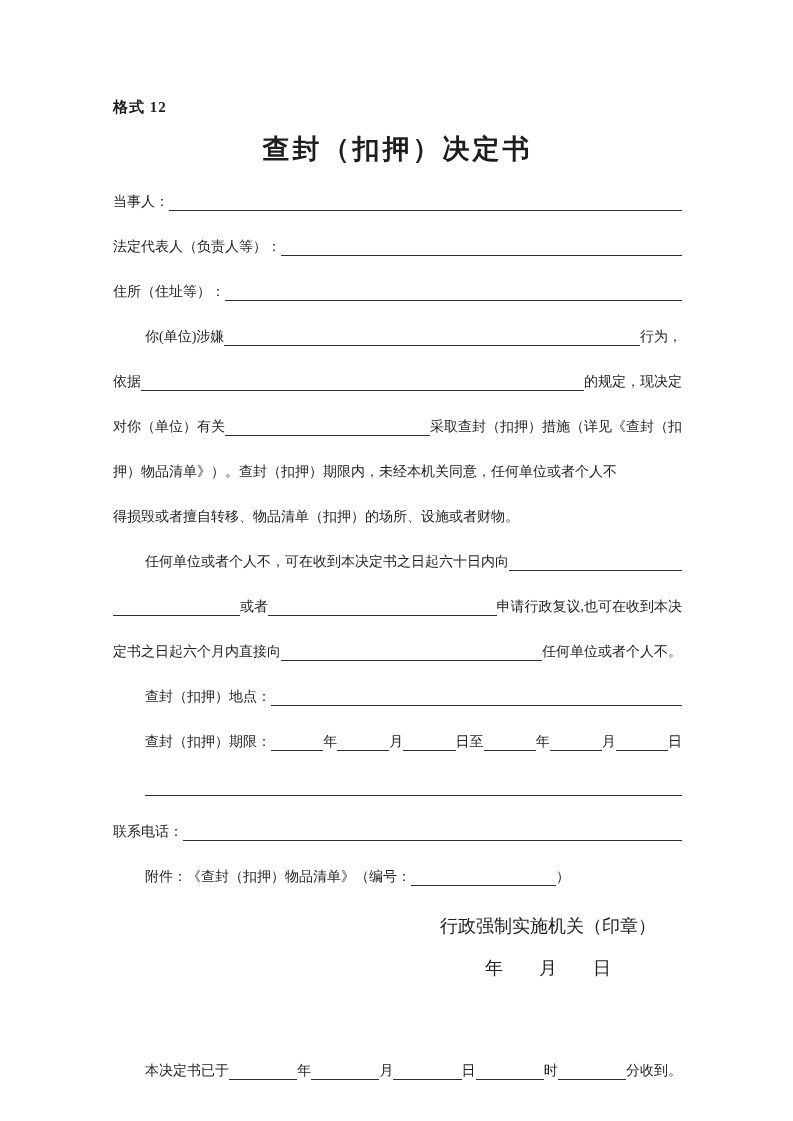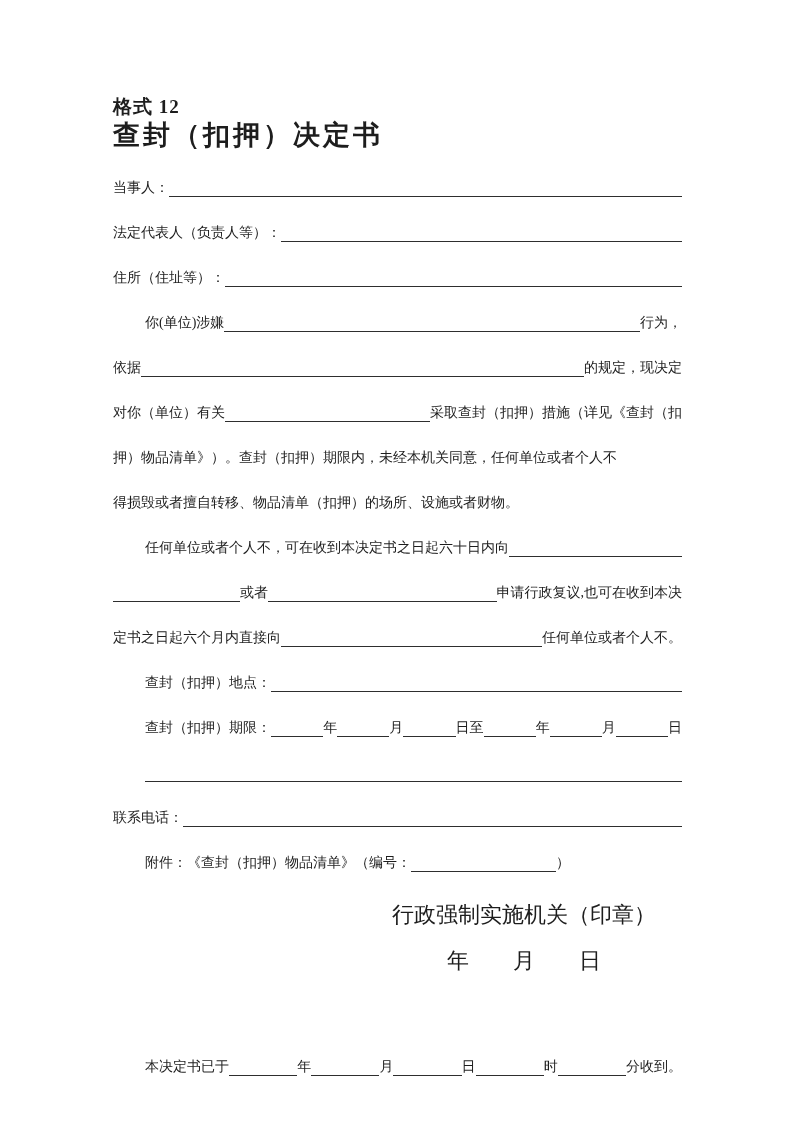--- a/index.html
+++ b/index.html
@@ -3,31 +3,31 @@
 <meta charset="utf-8">
 <style>
   html,body{margin:0;padding:0;}
   body{
     width:793px;height:1121px;background:#ffffff;
     font-family:"Liberation Serif","DejaVu Serif",serif;
     color:#1d1d1d;
   }
   .page{position:relative;width:793px;height:1121px;background:#ffffff;overflow:hidden;}
   .content{position:absolute;left:113px;top:96px;width:569px;}
-  .format-label{font-size:19px;font-weight:bold;line-height:22px;letter-spacing:1px;}
-  .title{font-size:27px;font-weight:bold;text-align:left;letter-spacing:3px;line-height:34px;margin-bottom:8px;}
+  .format-label{font-size:15px;font-weight:bold;line-height:22px;margin-bottom:14px;letter-spacing:1px;}
+  .title{font-size:27px;font-weight:bold;text-align:center;letter-spacing:3px;line-height:34px;margin-bottom:8px;}
   .doc-number{font-size:15.6px;text-align:right;line-height:24px;margin-bottom:4px;white-space:pre;padding-right:2px;}
   .line{display:flex;align-items:flex-end;height:37px;padding-bottom:8px;font-size:14px;}
   .indent{padding-left:32px;}
   .t{flex:none;white-space:pre;line-height:1.2;}
   .blank{border-bottom:1px solid #2e2e2e;height:0;flex:none;}
   .grow{flex:1 1 auto;min-width:20px;}
   .grow-lg{flex:1.8 1 auto;min-width:30px;}
   .w145{width:145px;}
-  .agency-block{margin:22px 26px 0 auto;width:max-content;text-align:center;font-size:22px;line-height:20px;}
+  .agency-block{margin:22px 26px 0 auto;width:max-content;text-align:center;font-size:18px;line-height:20px;}
   .agency-date{margin-top:20px;white-space:pre;}
   .receipt-gap{margin-top:64px;text-align:right;}
 </style>
 </head>
 <body>
 
 <div class="page">
   <div class="content">
 
     <div class="format-label">格式 12</div>

